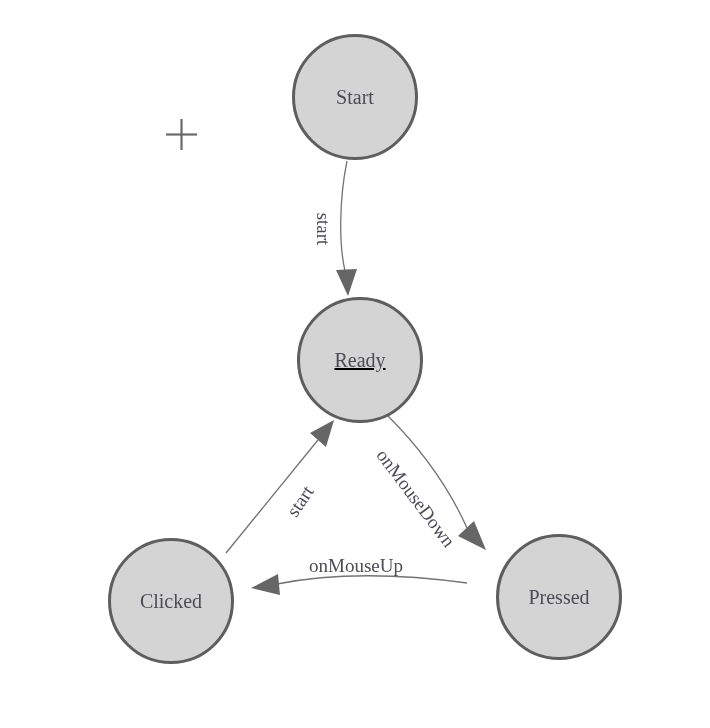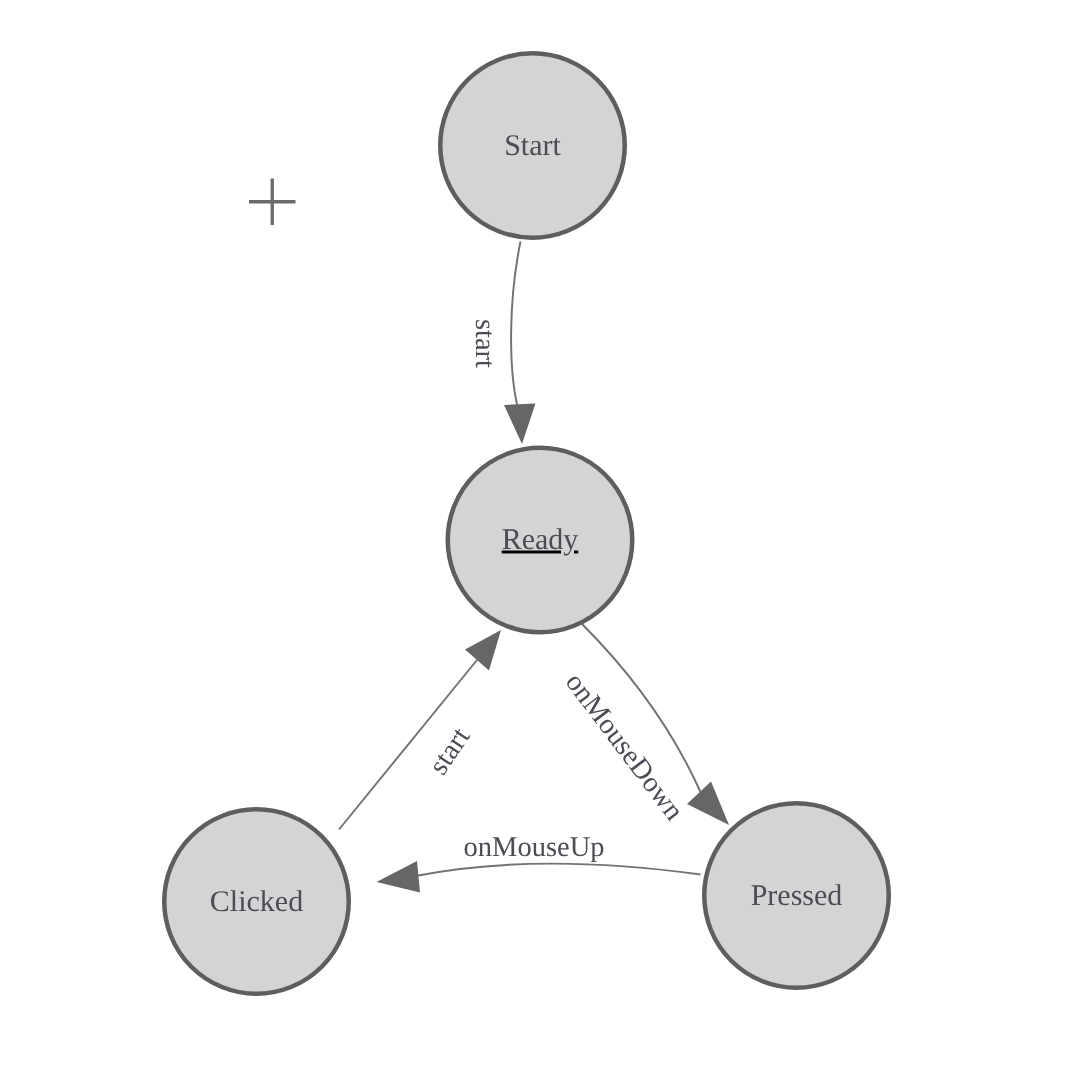--- a/index.html
+++ b/index.html
@@ -51,21 +51,21 @@
   }
   .node-label {
     color: #4c4c55;
     font-size: 20px;
     line-height: 1;
     user-select: none;
   }
   .node-start   { left: 292px; top: 34px;  }
   .node-ready   { left: 297px; top: 297px; text-decoration: underline; }
   .node-clicked { left: 108px; top: 538px; }
-  .node-pressed { left: 468px; top: 534px; align-items: center; }
+  .node-pressed { left: 496px; top: 534px; align-items: center; }
   .add-tool {
     position: absolute;
     left: 164px;
     top: 117px;
     width: 35px;
     height: 35px;
     cursor: pointer;
   }
 </style>
 </head>

